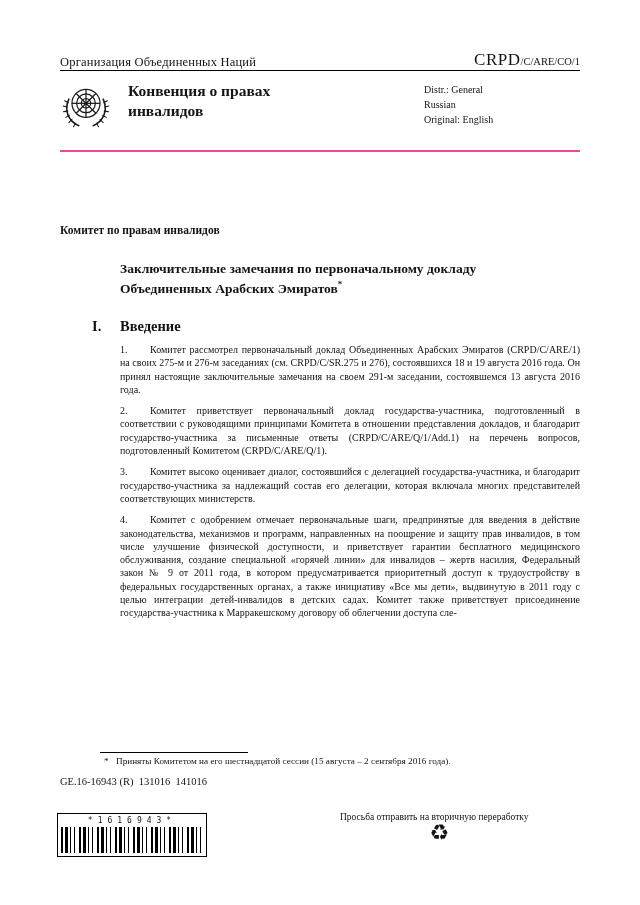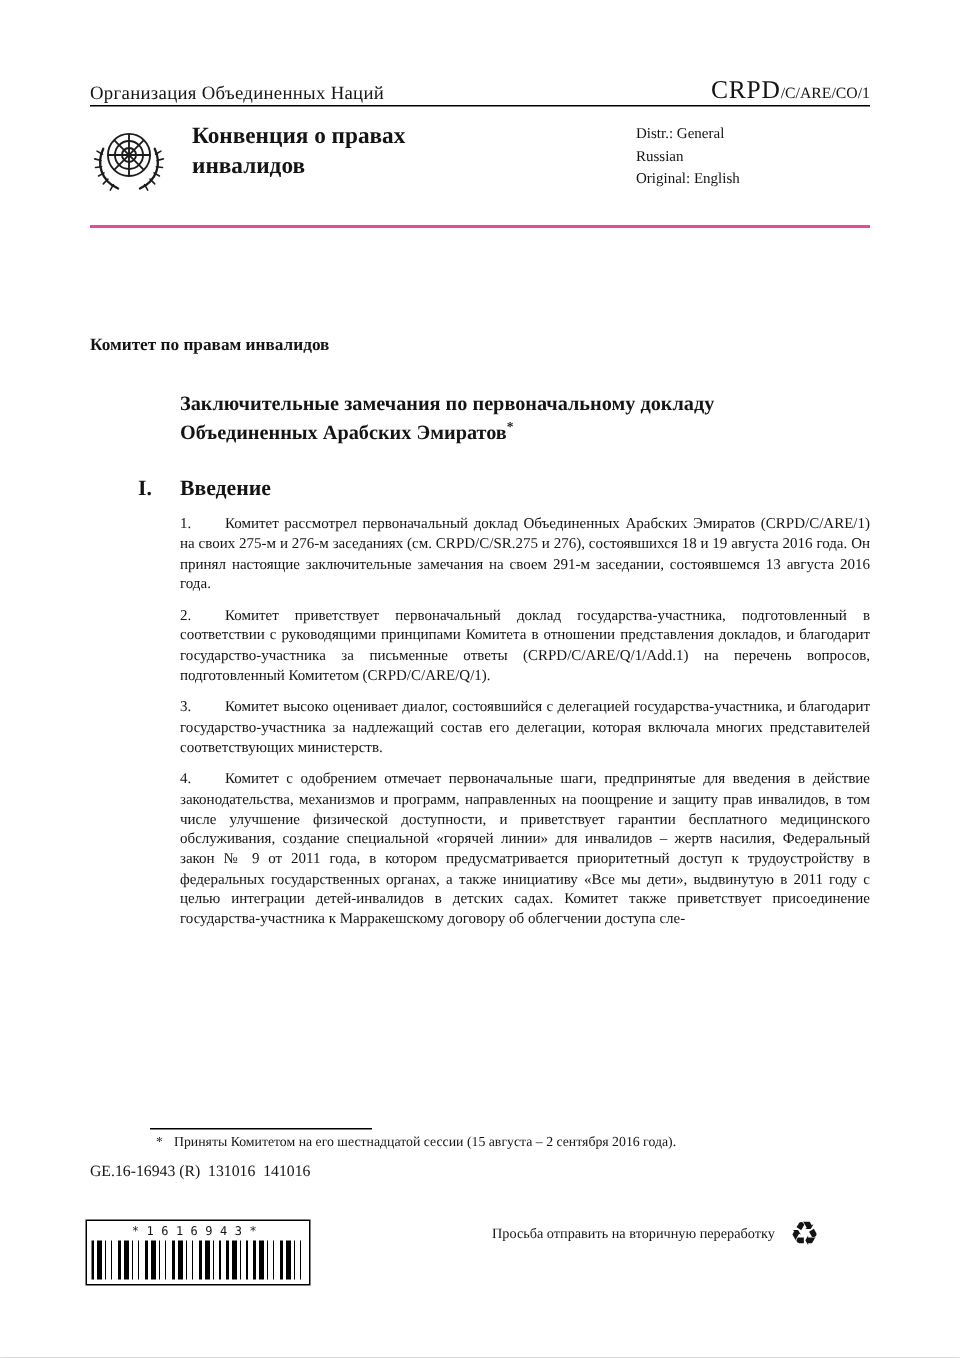--- a/index.html
+++ b/index.html
@@ -61,22 +61,22 @@
   .barcode-text {
     font-family:"DejaVu Sans Mono", monospace; font-size:8px;
     letter-spacing:5px; white-space:nowrap; overflow:hidden; margin-bottom:2px;
   }
   .barcode-stripes {
     height:26px; background:repeating-linear-gradient(90deg,
       #000 0 2px, #fff 2px 4px, #000 4px 7px, #fff 7px 9px,
       #000 9px 10px, #fff 10px 13px, #000 13px 14px, #fff 14px 18px);
   }
   .recycle {
-    position:absolute; left:328px; top:812px; display:flex; align-items:center;
-    font-size:9.5px; white-space:nowrap;
+    position:absolute; left:340px; top:812px; display:flex; align-items:center;
+    font-size:9.5px; white-space:nowrap;flex-direction:column;
   }
   .recycle-icon { font-size:22px; margin-left:10px; line-height:1; }
 </style>
 </head>
 <body>
 
 <div class="page">
 
   <div class="header-row">
     <span class="org-name">Организация Объединенных Наций</span>

